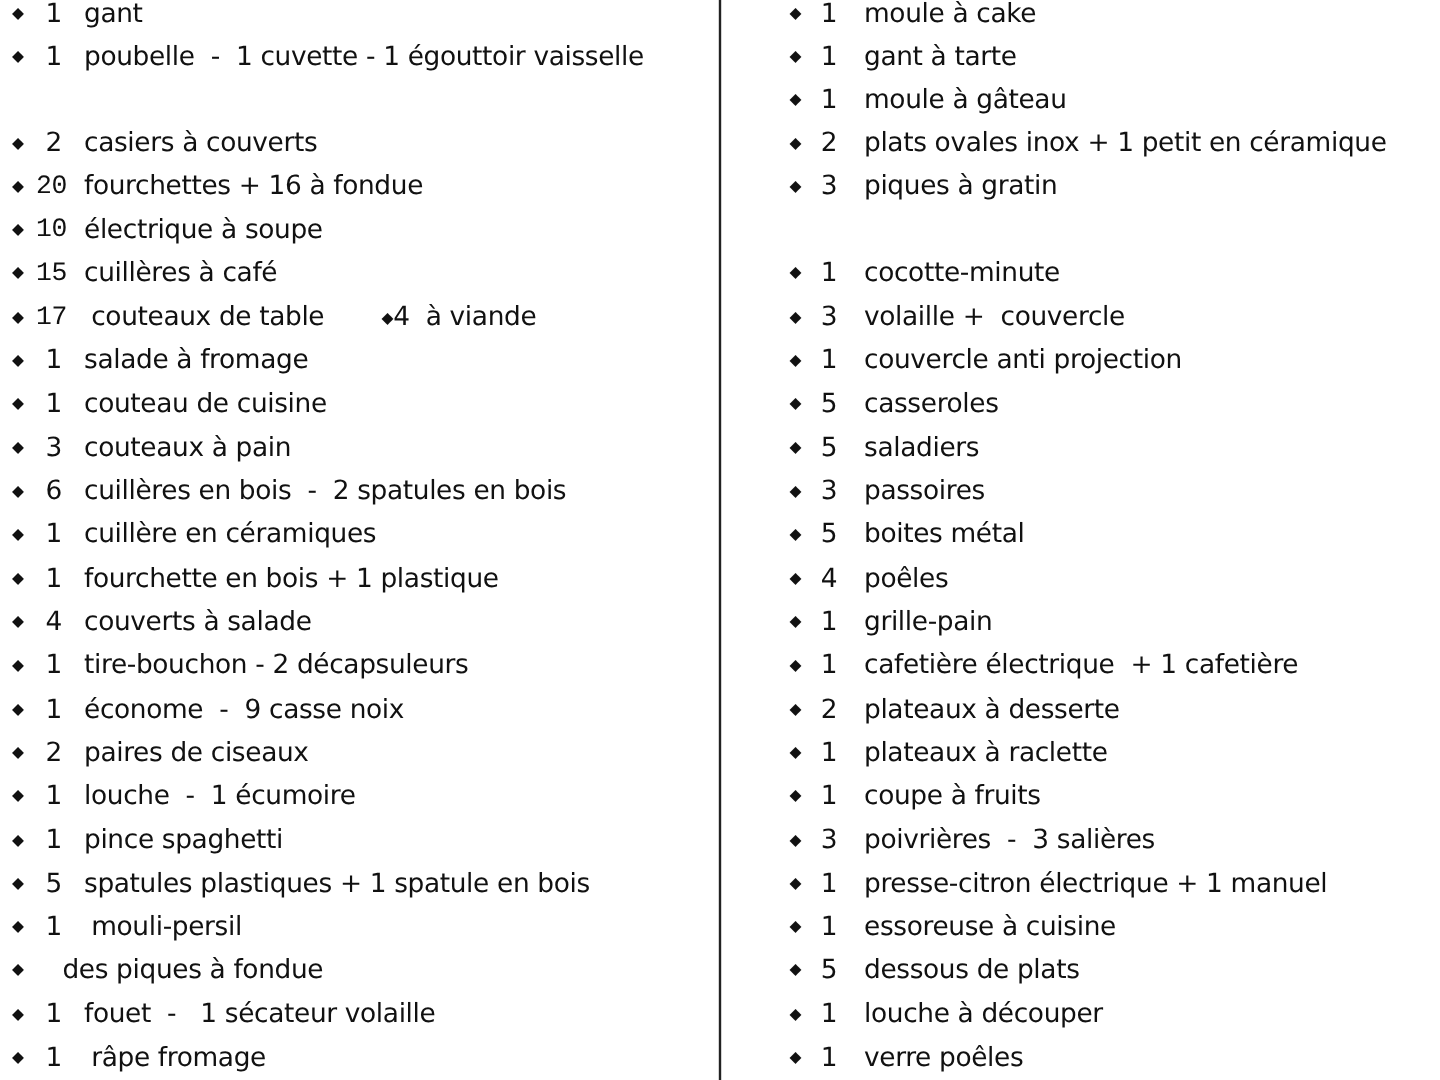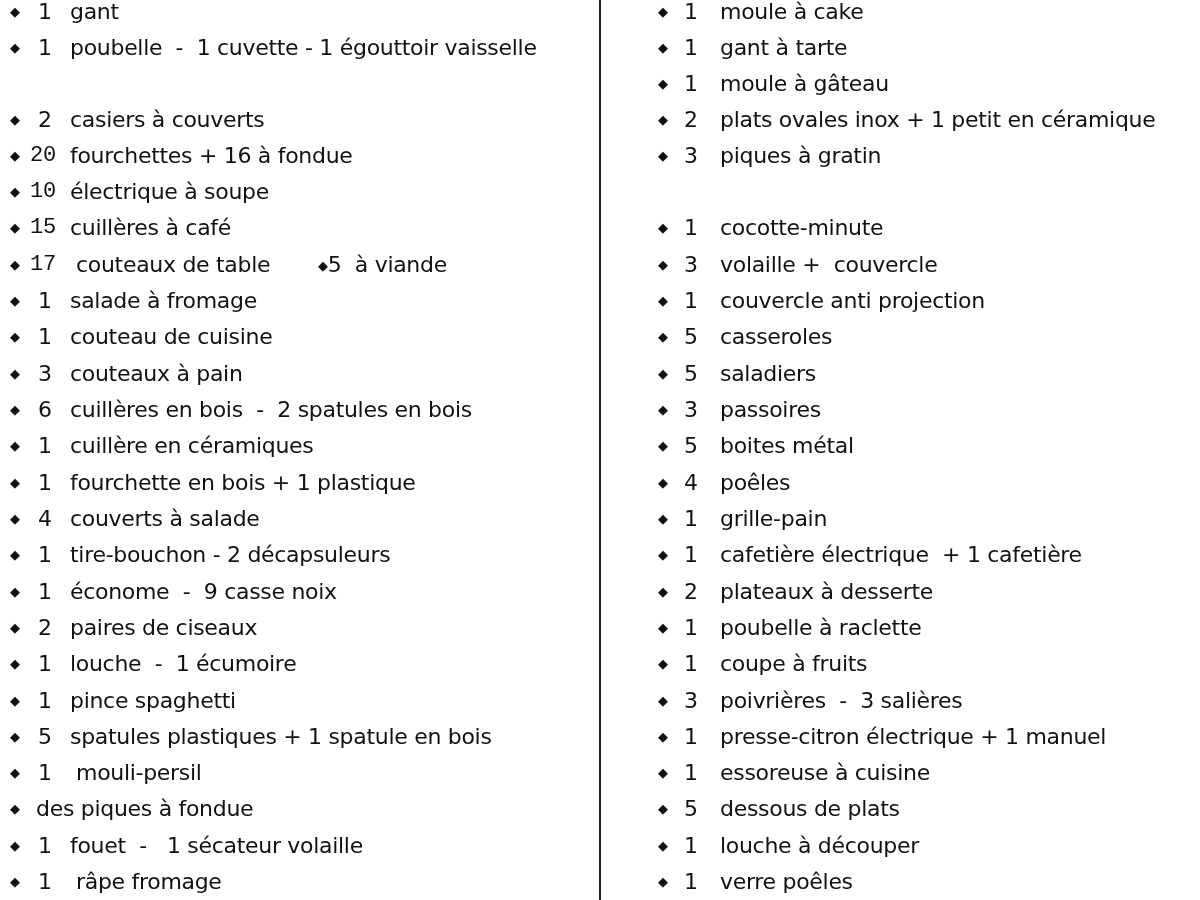--- a/index.html
+++ b/index.html
@@ -98,21 +98,21 @@
   </div>
   <div class="row" style="top:210px">
     <span class="bullet">◆</span>
     <span class="qty wide">15</span>
     <span class="label">cuillères à café</span>
   </div>
   <div class="row" style="top:247px">
     <span class="bullet">◆</span>
     <span class="qty wide">17</span>
     <span class="label shift">couteaux de table</span>
-    <span class="label" style="left:318px"><span class="inline-bullet">◆</span><span>5  à viande</span></span>
+    <span class="label" style="left:318px"><span class="inline-bullet">◆</span><span>4  à viande</span></span>
   </div>
   <div class="row" style="top:283px">
     <span class="bullet">◆</span>
     <span class="qty">1</span>
     <span class="label">salade à fromage</span>
   </div>
   <div class="row" style="top:319px">
     <span class="bullet">◆</span>
     <span class="qty">1</span>
     <span class="label">couteau de cuisine</span>
@@ -172,21 +172,21 @@
     <span class="qty">5</span>
     <span class="label">spatules plastiques + 1 spatule en bois</span>
   </div>
   <div class="row" style="top:755px">
     <span class="bullet">◆</span>
     <span class="qty">1</span>
     <span class="label shift">mouli-persil</span>
   </div>
   <div class="row" style="top:791px">
     <span class="bullet">◆</span>
-    <span class="label" style="left:36px">des piques à fondue</span>
+    <span class="label" style="left:52px">des piques à fondue</span>
   </div>
   <div class="row" style="top:828px">
     <span class="bullet">◆</span>
     <span class="qty">1</span>
     <span class="label">fouet  -   1 sécateur volaille</span>
   </div>
   <div class="row" style="top:864px">
     <span class="bullet">◆</span>
     <span class="qty">1</span>
     <span class="label shift">râpe fromage</span>
@@ -270,21 +270,21 @@
     <span class="label">cafetière électrique  + 1 cafetière</span>
   </div>
   <div class="row" style="top:574px">
     <span class="bullet">◆</span>
     <span class="qty">2</span>
     <span class="label">plateaux à desserte</span>
   </div>
   <div class="row" style="top:610px">
     <span class="bullet">◆</span>
     <span class="qty">1</span>
-    <span class="label">poubelle à raclette</span>
+    <span class="label">plateaux à raclette</span>
   </div>
   <div class="row" style="top:646px">
     <span class="bullet">◆</span>
     <span class="qty">1</span>
     <span class="label">coupe à fruits</span>
   </div>
   <div class="row" style="top:683px">
     <span class="bullet">◆</span>
     <span class="qty">3</span>
     <span class="label">poivrières  -  3 salières</span>

